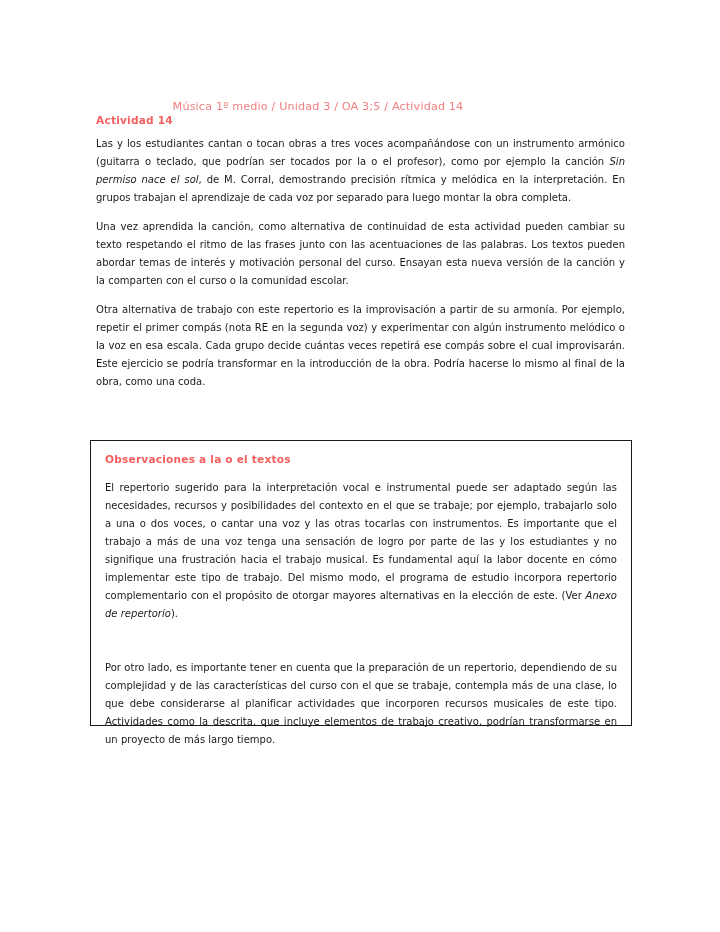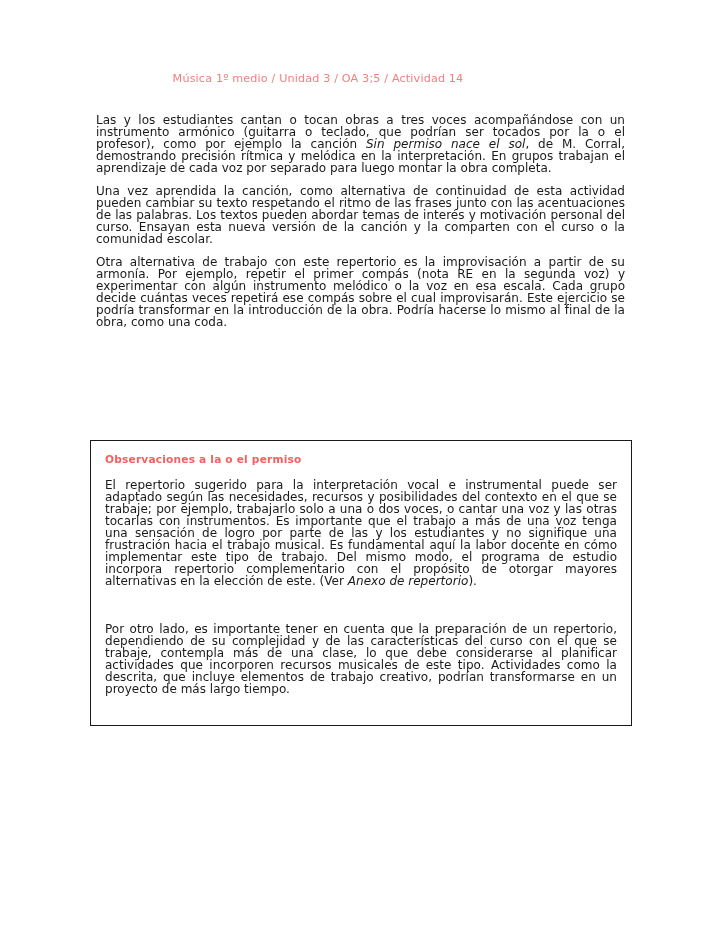--- a/index.html
+++ b/index.html
@@ -10,21 +10,21 @@
   .page {
     position: relative;
     width: 720px;
     height: 932px;
     background: #ffffff;
     font-family: "DejaVu Sans", sans-serif;
     overflow: hidden;
   }
   .breadcrumb {
     position: absolute;
-    top: 72px;
+    top: 100px;
     left: 0;
     width: 636px;
     text-align: center;
     font-size: 11.2px;
     color: #f08080;
     letter-spacing: 0.15px;
   }
   .content {
     position: absolute;
     top: 114px;
@@ -33,22 +33,22 @@
   }
   .activity-title {
     font-size: 10.6px;
     font-weight: bold;
     color: #f4605f;
     letter-spacing: 0.2px;
     margin: 0 0 9px 0;
   }
   p.body-text {
     margin: 0 0 11px 0;
-    font-size: 12px;
-    line-height: 12px;
+    font-size: 10px;
+    line-height: 18px;
     color: #1a1a1a;
     text-align: justify;
     text-justify: inter-word;
     letter-spacing: 0.02px;
   }
   p.body-text:last-child {
     margin-bottom: 16px;
   }
   em {
     font-style: italic;
@@ -82,33 +82,34 @@
 </style>
 </head>
 <body>
 
 <div class="page">
 
   <div class="breadcrumb">Música 1º medio / Unidad 3 / OA 3;5 / Actividad 14</div>
 
   <div class="content">
 
+    <div class="activity-title">Actividad 14</div>
 
     <p class="body-text"><span>Las y los estudiantes cantan o tocan obras a tres voces acompañándose con un instrumento armónico (guitarra o teclado, que podrían ser tocados por la o el profesor), como por ejemplo la canción </span><em>Sin permiso nace el sol</em><span>, de M. Corral, demostrando precisión rítmica y melódica en la interpretación. En grupos trabajan el aprendizaje de cada voz por separado para luego montar la obra completa.</span></p>
 
     <p class="body-text">Una vez aprendida la canción, como alternativa de continuidad de esta actividad pueden cambiar su texto respetando el ritmo de las frases junto con las acentuaciones de las palabras. Los textos pueden abordar temas de interés y motivación personal del curso. Ensayan esta nueva versión de la canción y la comparten con el curso o la comunidad escolar.</p>
 
     <p class="body-text">Otra alternativa de trabajo con este repertorio es la improvisación a partir de su armonía. Por ejemplo, repetir el primer compás (nota RE en la segunda voz) y experimentar con algún instrumento melódico o la voz en esa escala. Cada grupo decide cuántas veces repetirá ese compás sobre el cual improvisarán. Este ejercicio se podría transformar en la introducción de la obra. Podría hacerse lo mismo al final de la obra, como una coda.</p>
 
   </div>
 
   <div class="obs-box">
     <div class="obs-inner">
 
-      <div class="obs-title">Observaciones a la o el permiso</div>
+      <div class="obs-title">Observaciones a la o el textos</div>
 
       <p class="body-text"><span>El repertorio sugerido para la interpretación vocal e instrumental puede ser adaptado según las necesidades, recursos y posibilidades del contexto en el que se trabaje; por ejemplo, trabajarlo solo a una o dos voces, o cantar una voz y las otras tocarlas con instrumentos. Es importante que el trabajo a más de una voz tenga una sensación de logro por parte de las y los estudiantes y no signifique una frustración hacia el trabajo musical. Es fundamental aquí la labor docente en cómo implementar este tipo de trabajo. Del mismo modo, el programa de estudio incorpora repertorio complementario con el propósito de otorgar mayores alternativas en la elección de este. (Ver </span><em>Anexo de repertorio</em><span>).</span></p>
 
       <p class="body-text">Por otro lado, es importante tener en cuenta que la preparación de un repertorio, dependiendo de su complejidad y de las características del curso con el que se trabaje, contempla más de una clase, lo que debe considerarse al planificar actividades que incorporen recursos musicales de este tipo. Actividades como la descrita, que incluye elementos de trabajo creativo, podrían transformarse en un proyecto de más largo tiempo.</p>
 
     </div>
   </div>
 
 </div>
 

